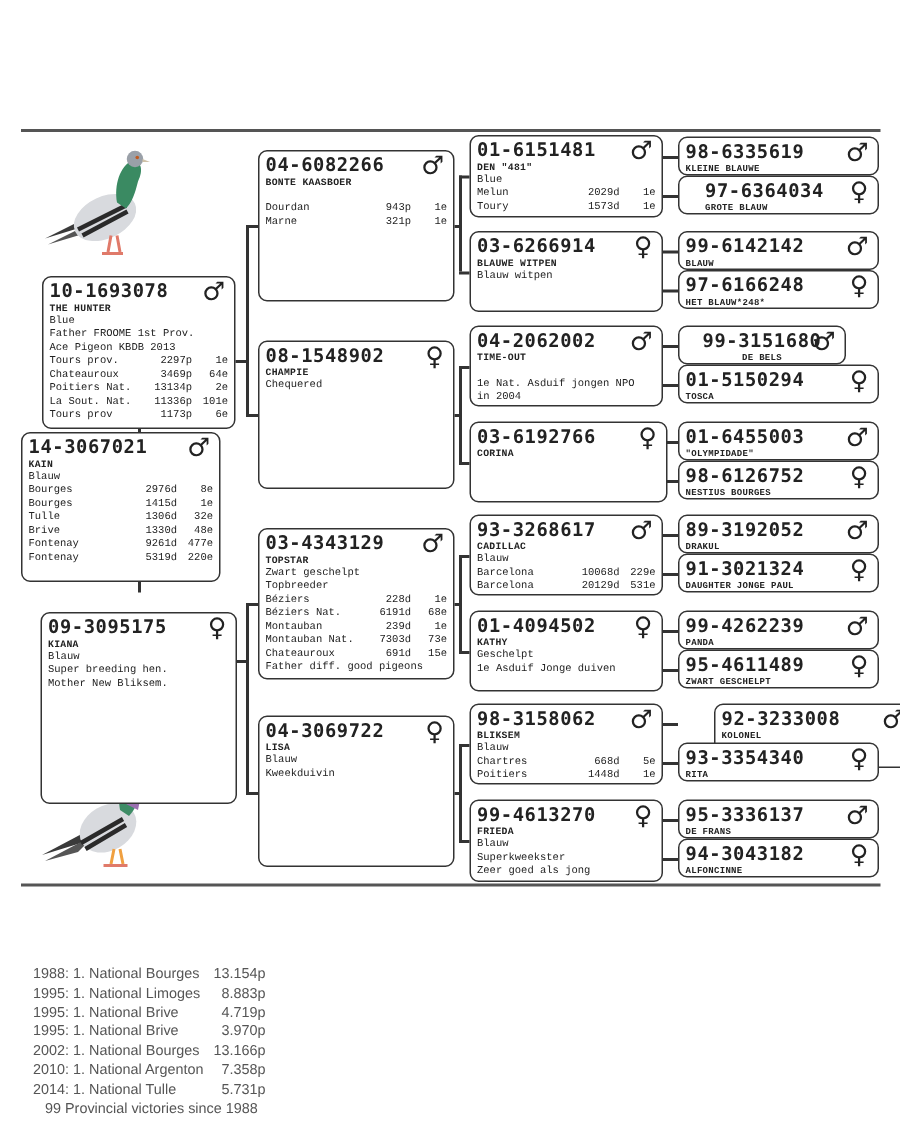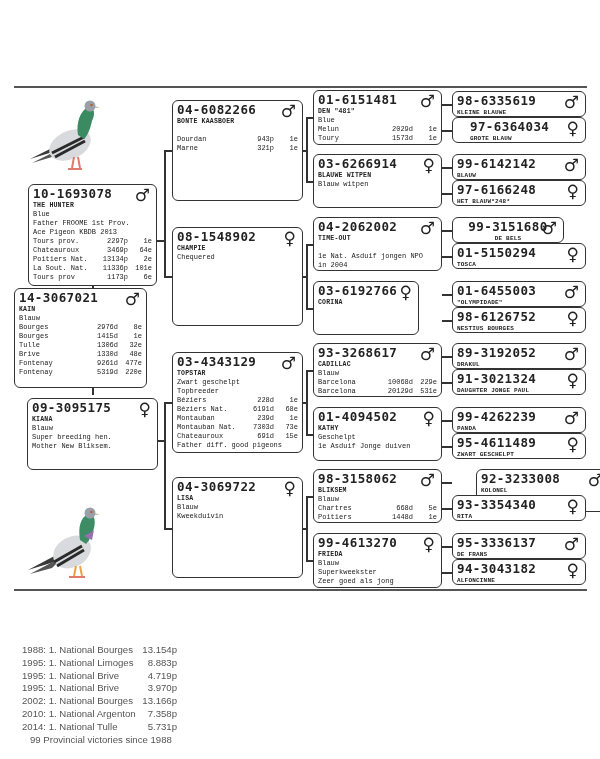--- a/index.html
+++ b/index.html
@@ -167,21 +167,21 @@
       <span class="c2">9261d</span>
       <span class="c3">477e</span>
     </div>
   <div class="res">
       <span class="c1">Fontenay</span>
       <span class="c2">5319d</span>
       <span class="c3">220e</span>
     </div>
 </div>
 
-<div class="box" style="left:27px; top:398px; width:131px; height:72px;">
+<div class="box" style="left:27px; top:408px; width:131px; height:128px;">
   <div class="ring">09-3095175</div>
   <span class="sex">♀</span>
   <div class="nm">KIANA</div>
   <div class="ln">Blauw</div>
   <div class="ln">Super breeding hen.</div>
   <div class="ln">Mother New Bliksem.</div>
 </div>
 
 <div class="box" style="left:172px; top:100px; width:131px; height:101px;">
   <div class="ring">04-6082266</div>
@@ -272,21 +272,21 @@
   <div class="ln">Blauw witpen</div>
 </div>
 <div class="box" style="left:313px; top:217px; width:129px; height:54px;">
   <div class="ring">04-2062002</div>
   <span class="sex">♂</span>
   <div class="nm">TIME-OUT</div>
   <div class="gap"></div>
   <div class="ln">1e Nat. Asduif jongen NPO</div>
   <div class="ln">in 2004</div>
 </div>
-<div class="box" style="left:313px; top:281px; width:106px; height:54px;">
+<div class="box" style="left:313px; top:281px; width:132px; height:54px;">
   <div class="ring">03-6192766</div>
   <span class="sex">♀</span>
   <div class="nm">CORINA</div>
 </div>
 <div class="box" style="left:313px; top:343px; width:129px; height:54px;">
   <div class="ring">93-3268617</div>
   <span class="sex">♂</span>
   <div class="nm">CADILLAC</div>
   <div class="ln">Blauw</div>
   <div class="res">

